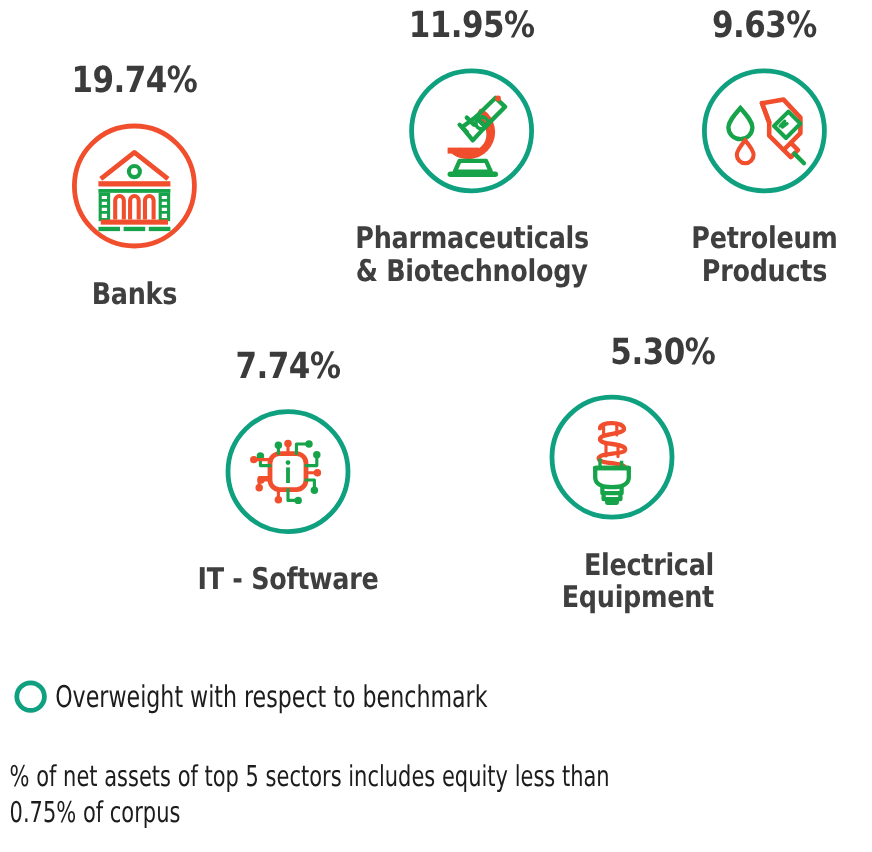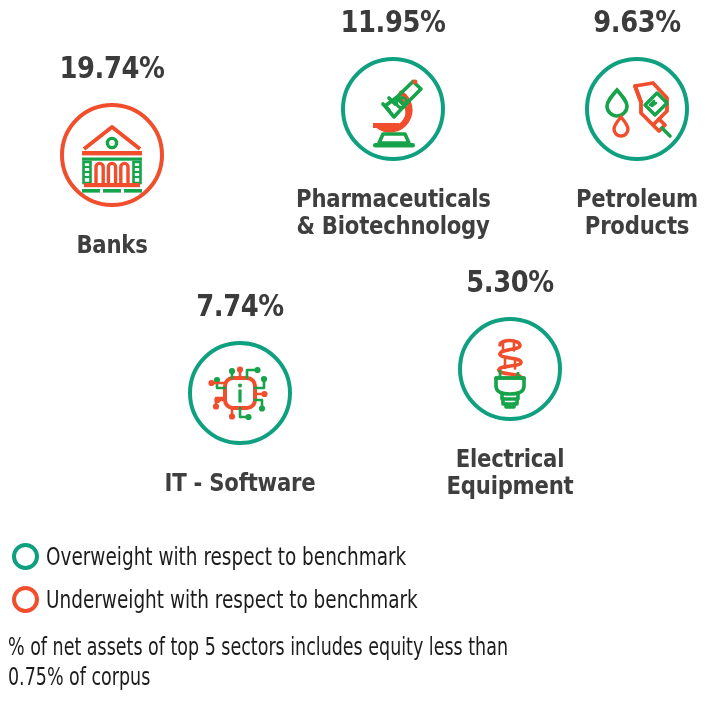--- a/index.html
+++ b/index.html
@@ -54,20 +54,21 @@
     transform: scaleX(0.85);
     white-space: pre-line;
   }
 
   
   .legend-row {
     position: absolute;
     display: flex;
     align-items: center;
     gap: 7px;
+    margin-top: 24px;
   }
   .legend-dot {
     width: 27px;
     height: 27px;
     border-radius: 50%;
     box-sizing: border-box;
     flex: 0 0 auto;
   }
   .legend-dot.over   { border: 4px solid #0fa07f; }
   .legend-dot.under  { border: 4px solid #f04e2c; }
@@ -233,21 +234,21 @@
           <circle cx="46" cy="77.5" r="3.1"></circle>
           <circle cx="78.5" cy="55" r="3.1"></circle>
           <circle cx="25.5" cy="44" r="3.1"></circle>
           <circle cx="31.5" cy="61" r="3.1"></circle>
         </g>
       </svg>
     </div>
     <div class="sector-label" style="margin-top:22px;">IT - Software</div>
   </div>
 
-  <div class="sector" style="left:410px; top:265px; width:200px;">
+  <div class="sector" style="left:410px; top:277px; width:200px;text-align:right;">
     <div class="pct">5.30%</div>
     <div class="icon-wrap" style="margin-top:16px;">
       <svg width="108" height="108" viewBox="0 0 108 108">
         <circle cx="54" cy="54" r="50" fill="none" stroke="#0fa07f" stroke-width="4"></circle>
 
         <g stroke="#f04e2c" stroke-width="3.6" fill="none" stroke-linecap="round" stroke-linejoin="round">
           <path d="M44 30 C44 24 64 24 64 30.5 C64 35 44 34 44 39"></path>
           <path d="M44 39 C44 44 65 42 65 47.5 C65 52 43 50 43 55"></path>
           <path d="M43 55 C43 60 65 58 65 63"></path>
           <path d="M47 26.5 L47 36" stroke-width="2.6"></path>
@@ -269,21 +270,17 @@
     </div>
     <div class="sector-label" style="margin-top:22px;">Electrical
 Equipment</div>
   </div>
 
   <div class="legend-row" style="left:12px; top:543px;">
     <div class="legend-dot over"></div>
     <div class="legend-text">Overweight with respect to benchmark</div>
   </div>
 
-  <div class="legend-row" style="left:12px; top:586px;">
-    <div class="legend-dot under"></div>
-    <div class="legend-text">Underweight with respect to benchmark</div>
-  </div>
 
   <div class="footnote">% of net assets of top 5 sectors includes equity less than
 0.75% of corpus</div>
 
 </div>
 
 </body></html>

